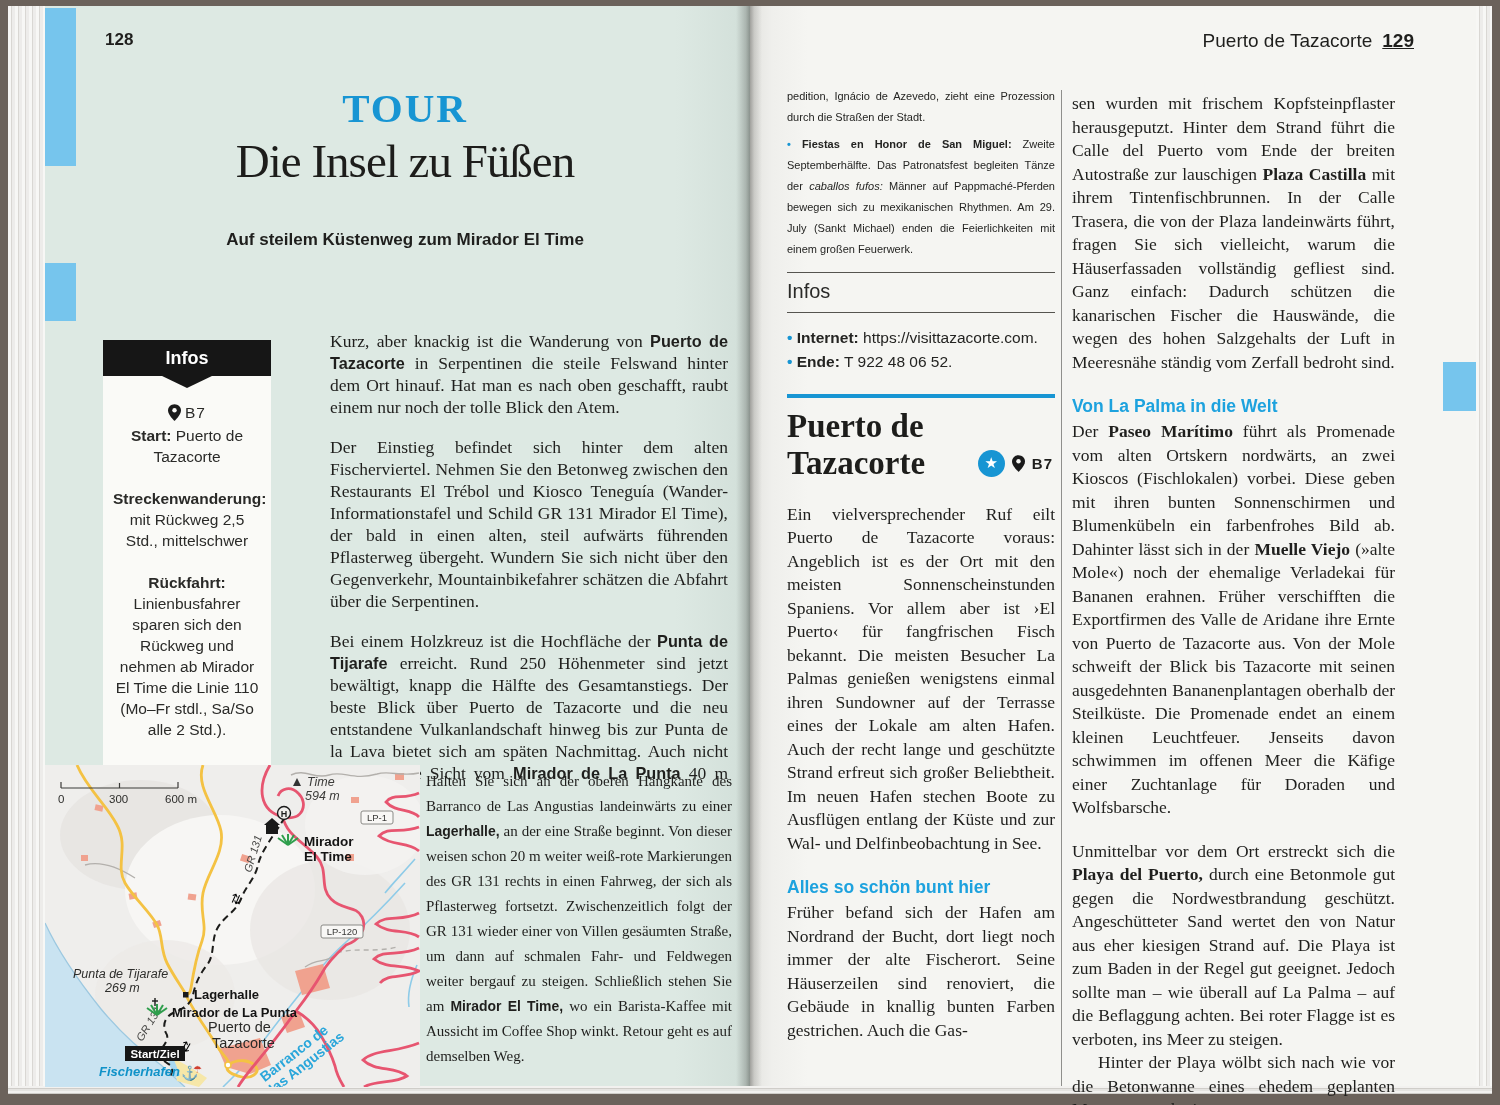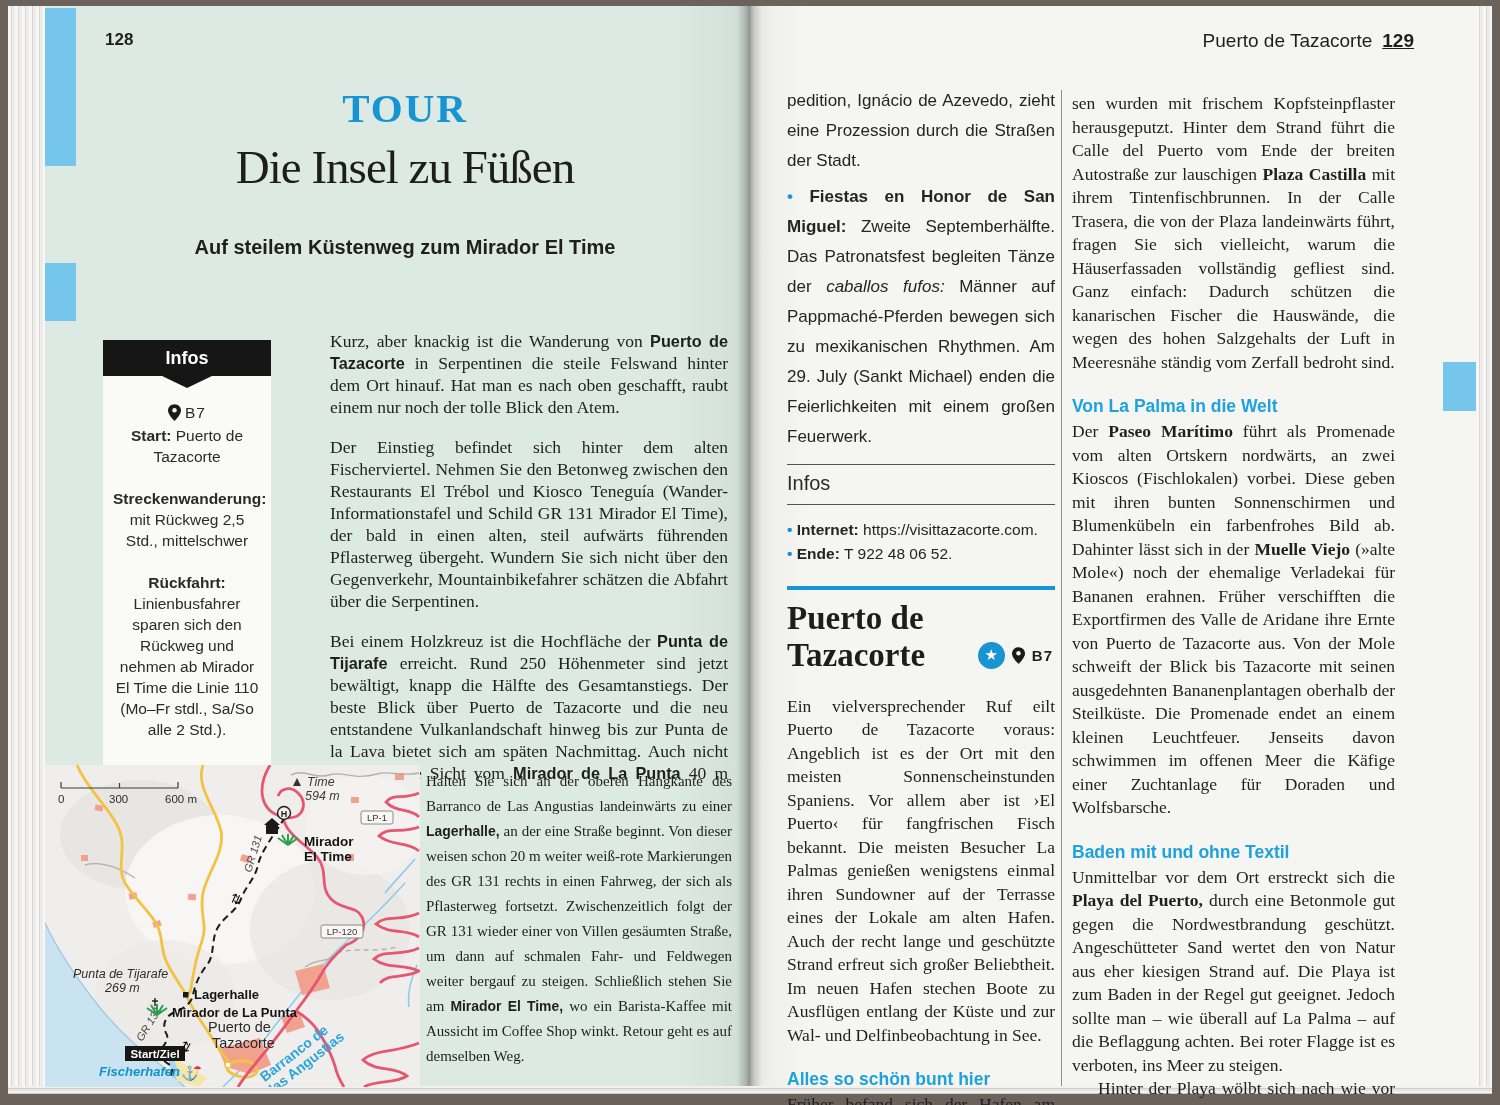--- a/index.html
+++ b/index.html
@@ -36,22 +36,22 @@
   }
   
   .tab{position:absolute;background:#76c5ed;}
   .tab.l1{left:0;top:2px;width:31px;height:158px;}
   .tab.l2{left:0;top:257px;width:31px;height:58px;}
   .tab.r1{right:0;top:356px;width:33px;height:49px;}
   
   .pagenum-left{position:absolute;left:60px;top:24px;font-size:17px;font-weight:700;}
   .tour-head{position:absolute;left:90px;top:78px;width:540px;text-align:center;}
   .kicker{font-family:"Liberation Serif",serif;font-weight:700;font-size:41px;color:#1795d3;letter-spacing:2px;}
-  .tour-title{font-family:"Liberation Serif",serif;font-weight:400;font-size:47px;letter-spacing:-1px;color:#1d1d1b;margin-top:8px;}
-  .tour-sub{font-size:20px;font-weight:700;margin-top:42px;}
+  .tour-title{font-family:"Liberation Serif",serif;font-weight:400;font-size:47px;letter-spacing:-1px;color:#1d1d1b;margin-top:2px;}
+  .tour-sub{font-size:17px;font-weight:700;margin-top:42px;}
   
   .infobox{position:absolute;left:58px;top:334px;width:168px;}
   .infobox-banner{position:relative;background:#161616;height:36px;color:#fff;
     font-weight:700;font-size:18px;text-align:center;line-height:36px;z-index:2;}
   .infobox-banner .notch{position:absolute;left:50%;bottom:-12px;transform:translateX(-50%);
     width:0;height:0;border-left:27px solid transparent;border-right:27px solid transparent;border-top:13px solid #161616;}
   .infobox-body{background:#fafaf7;padding:26px 10px 18px;text-align:center;
     font-size:15.5px;line-height:21px;color:#2a2a28;}
   .ib-loc{display:flex;align-items:center;justify-content:center;gap:4px;letter-spacing:1px;margin-bottom:2px;}
   .infobox-body p{margin:0 0 21px;}
@@ -69,21 +69,21 @@
   
   .map{position:absolute;left:0;top:759px;}
   .map text{font-family:"Liberation Sans",sans-serif;}
   
   .rp-header{position:absolute;right:62px;top:24px;font-size:19px;}
   .rp-header .num{font-weight:700;margin-left:10px;text-decoration:underline;}
   .col{position:absolute;top:80px;}
   .col1{left:37px;width:268px;}
   .col2{left:322px;width:323px;}
   .coldiv{position:absolute;left:311px;top:84px;width:1px;height:996px;background:#8f8f8c;}
-  .sans-p{font-size:17px;line-height:30px;text-align:justify;margin:0 0 6px;color:#242422;}
+  .sans-p{font-size:11px;line-height:21px;text-align:justify;margin:0 0 6px;color:#242422;}
   .infos-block{margin-top:12px;}
   .rule{height:1px;background:#55544f;border:0;margin:0;}
   .infos-title{font-size:20px;color:#2a2a28;padding:7px 0 9px;}
   .infos-list{list-style:none;margin:14px 0 0;padding:0;font-size:15.5px;line-height:21.5px;color:#242422;}
   .infos-list li{margin:0 0 2px;text-align:justify;}
   .article-head{position:relative;margin-top:22px;}
   .blue-rule{height:4px;background:#1795d3;margin-bottom:10px;}
   .article-title{font-family:"Liberation Serif",serif;font-weight:700;font-size:33px;
     line-height:1.13;margin:0;color:#1d1d1b;width:215px;}
   .head-icons{position:absolute;right:2px;bottom:6px;display:flex;align-items:center;gap:7px;}
@@ -330,20 +330,19 @@
       <h3 class="blue-h">Alles so schön bunt hier</h3>
       <p class="serif-p"><span>Früher befand sich der Hafen am Nordrand der Bucht, dort liegt noch immer der alte Fischerort. Seine Häuserzeilen sind renoviert, die Gebäude in knallig bunten Farben gestrichen. Auch die Gas-</span></p>
     </div>
 
     <div class="col col2">
       <p class="serif-p"><span>sen wurden mit frischem Kopfsteinpflaster herausgeputzt. Hinter dem Strand führt die Calle del Puerto vom Ende der breiten Autostraße zur lauschigen </span><span class="b">Plaza Castilla</span><span> mit ihrem Tintenfischbrunnen. In der Calle Trasera, die von der Plaza landeinwärts führt, fragen Sie sich vielleicht, warum die Häuserfassaden vollständig gefliest sind. Ganz einfach: Dadurch schützen die kanarischen Fischer die Hauswände, die wegen des hohen Salzgehalts der Luft in Meeresnähe ständig vom Zerfall bedroht sind.</span></p>
 
       <h3 class="blue-h">Von La Palma in die Welt</h3>
       <p class="serif-p"><span>Der </span><span class="b">Paseo Marítimo</span><span> führt als Promenade vom alten Ortskern nordwärts, an zwei Kioscos (Fischlokalen) vorbei. Diese geben mit ihren bunten Sonnenschirmen und Blumenkübeln ein farbenfrohes Bild ab. Dahinter lässt sich in der </span><span class="b">Muelle Viejo</span><span> (»alte Mole«) noch der ehemalige Verladekai für Bananen erahnen. Früher verschifften die Exportfirmen des Valle de Aridane ihre Ernte von Puerto de Tazacorte aus. Von der Mole schweift der Blick bis Tazacorte mit seinen ausgedehnten Bananenplantagen oberhalb der Steilküste. Die Promenade endet an einem kleinen Leuchtfeuer. Jenseits davon schwimmen im offenen Meer die Käfige einer Zuchtanlage für Doraden und Wolfsbarsche.</span></p>
 
-      <h3 class="blue-h">Baden mit und ohne Textil</h3>
       <p class="serif-p"><span>Unmittelbar vor dem Ort erstreckt sich die </span><span class="b">Playa del Puerto,</span><span> durch eine Betonmole gut gegen die Nordwestbrandung geschützt. Angeschütteter Sand wertet den von Natur aus eher kiesigen Strand auf. Die Playa ist zum Baden in der Regel gut geeignet. Jedoch sollte man – wie überall auf La Palma – auf die Beflaggung achten. Bei roter Flagge ist es verboten, ins Meer zu steigen.</span></p>
       <p class="serif-p indent-p"><span>Hinter der Playa wölbt sich nach wie vor die Betonwanne eines ehedem geplanten Meerwasserschwimm-</span></p>
     </div>
   </div>
 
   <div class="spine"></div>
 </div>
 
 </body></html>

